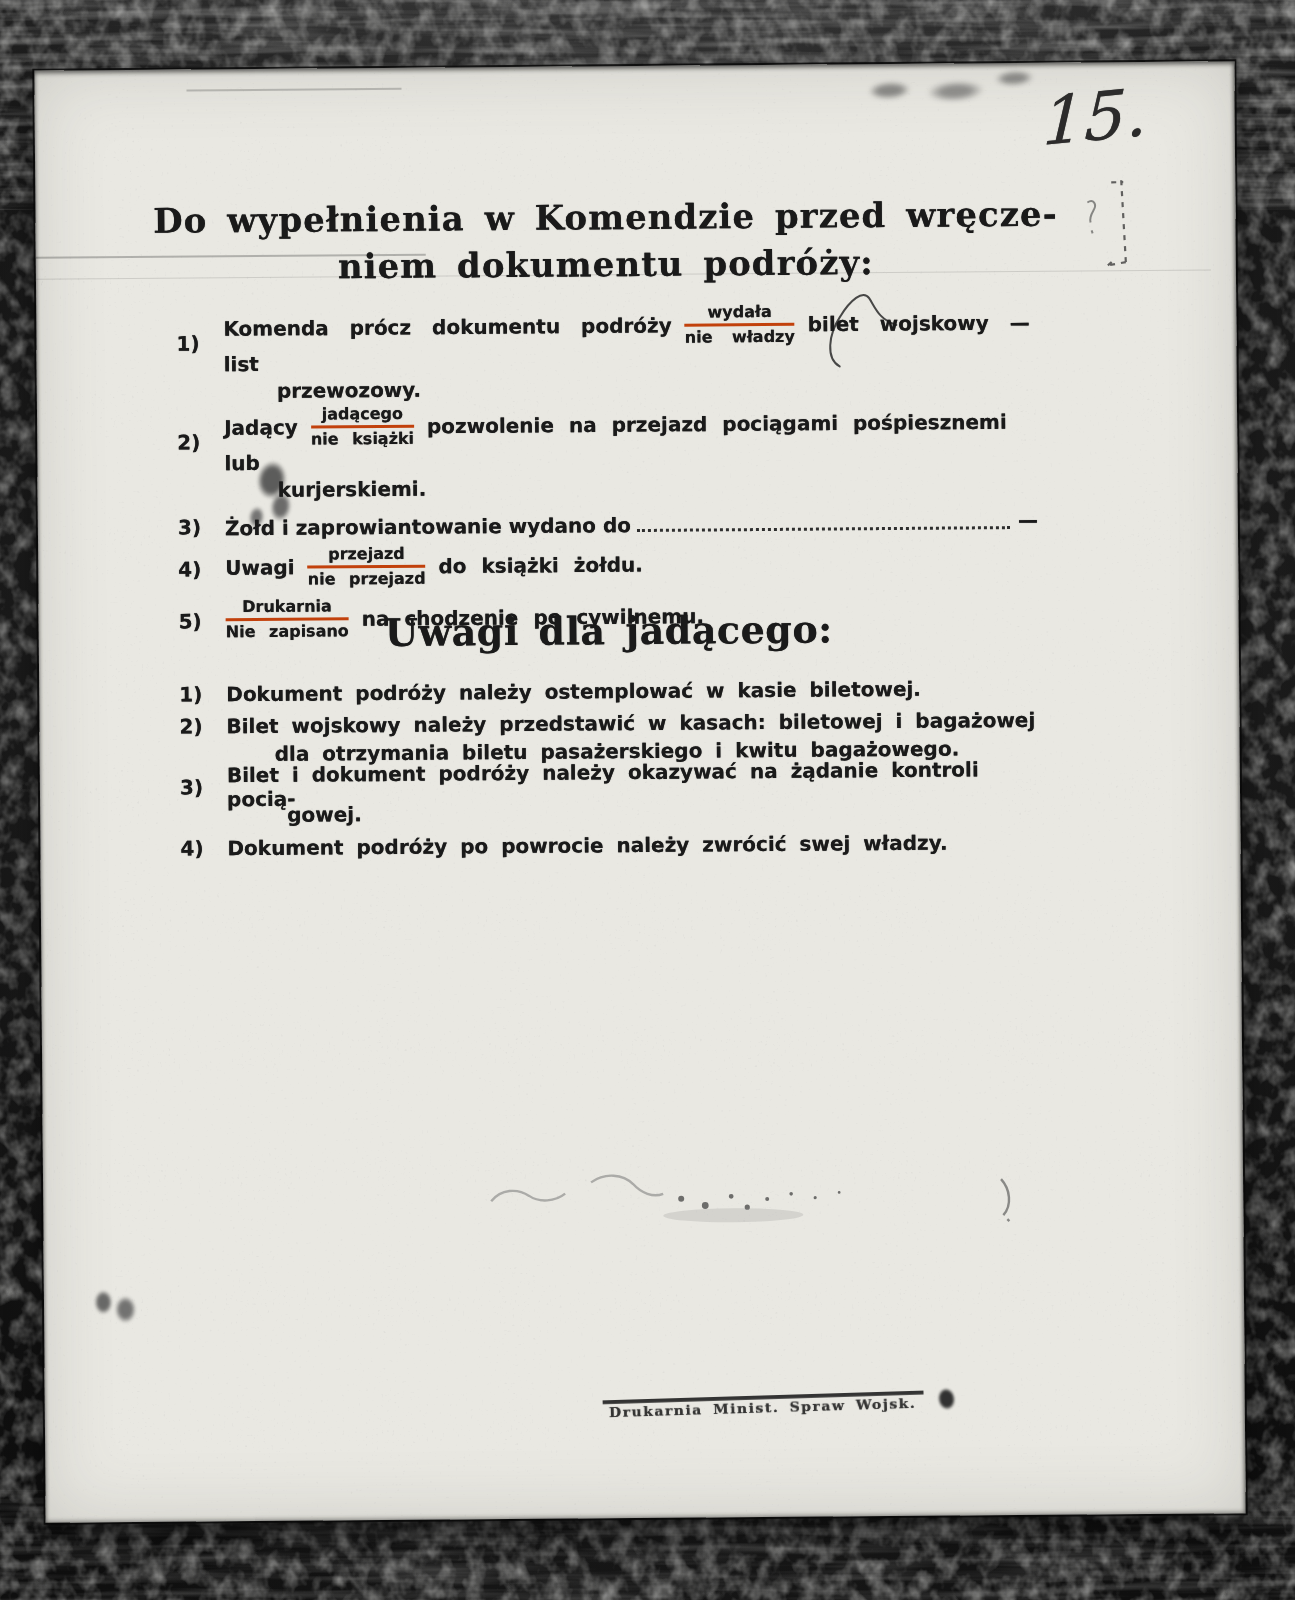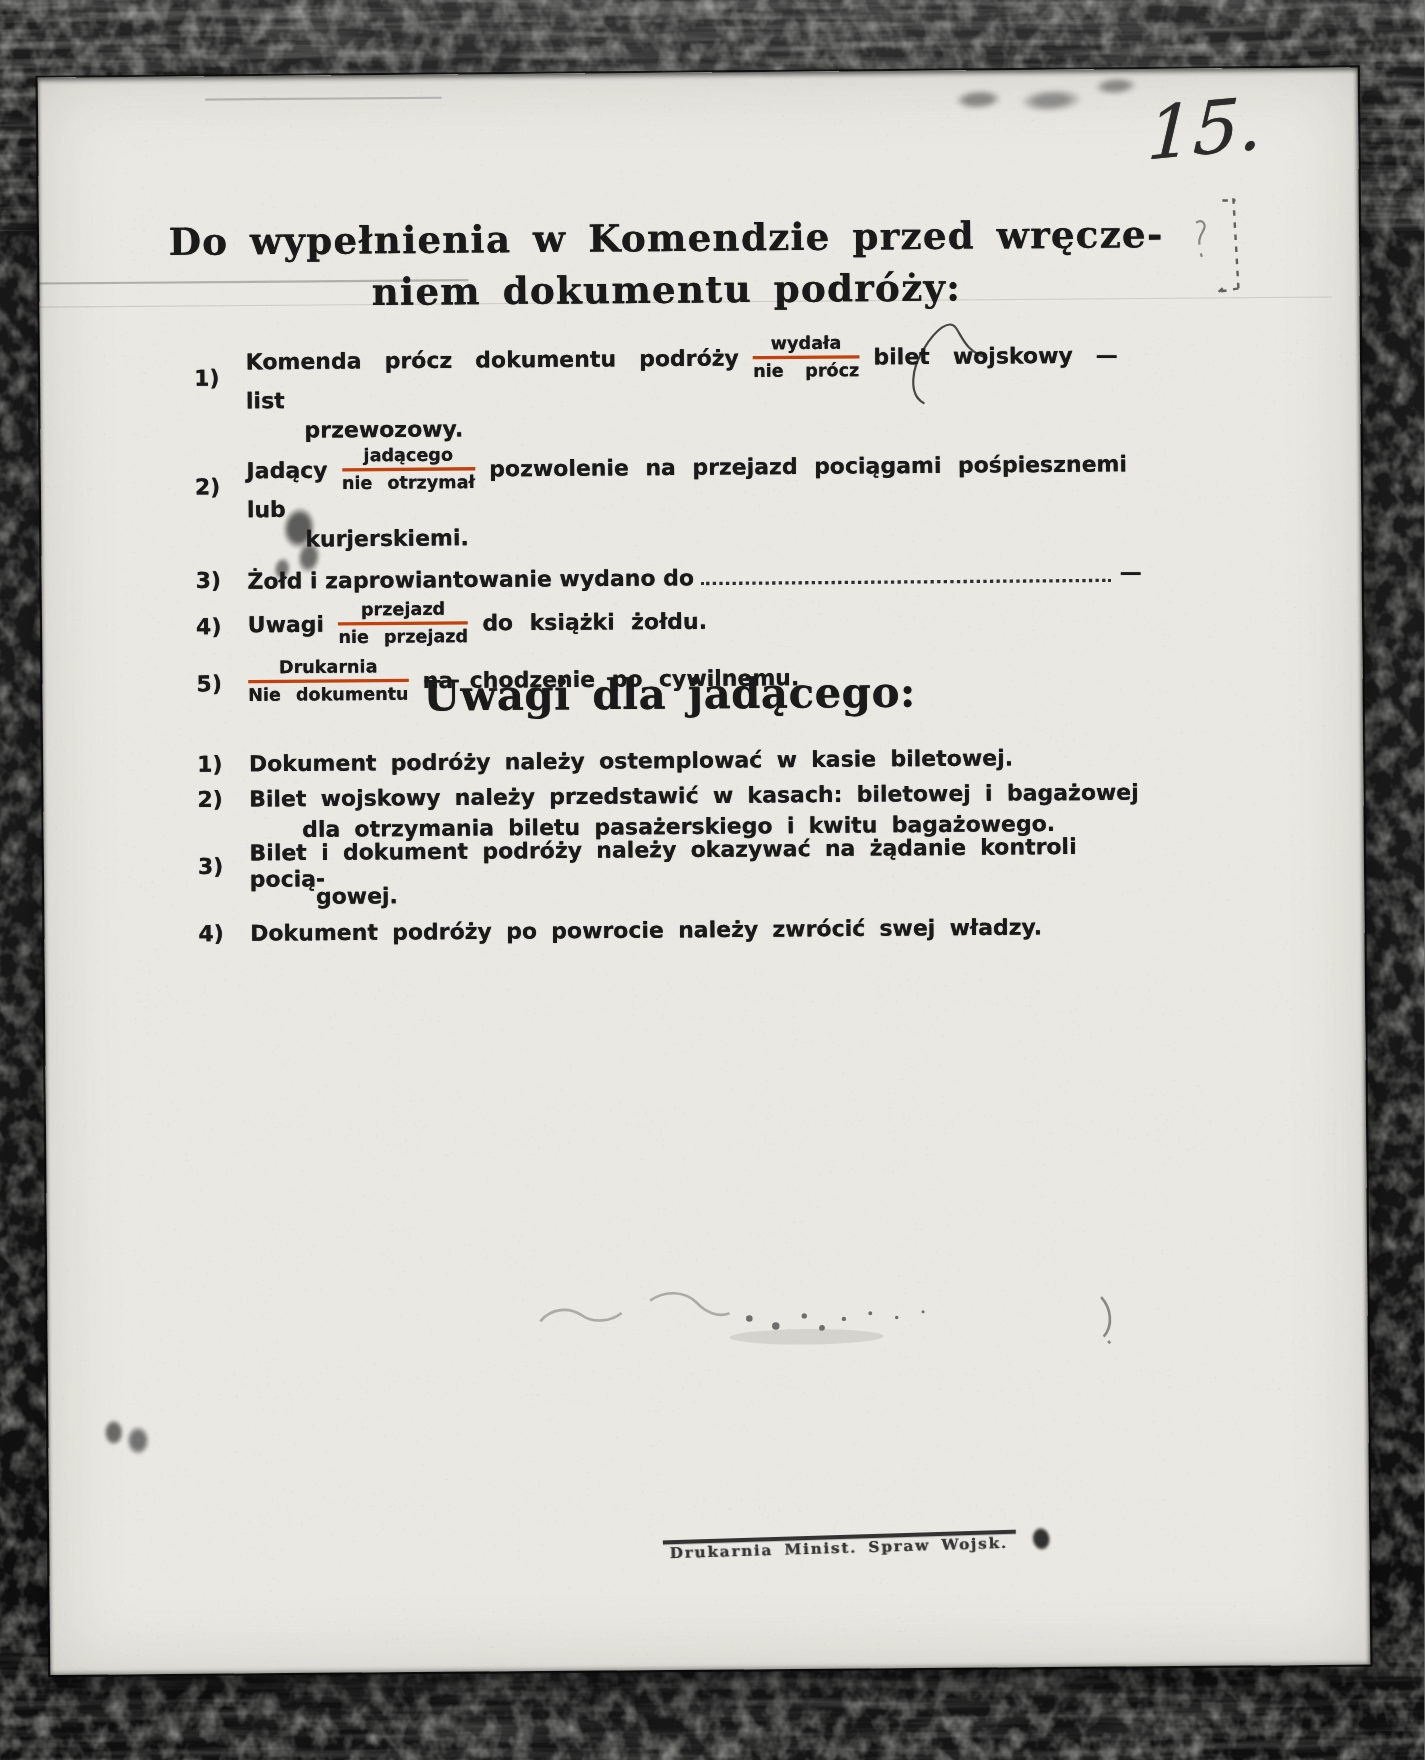--- a/index.html
+++ b/index.html
@@ -184,47 +184,47 @@
 
     <div class="title">
       <div>Do wypełnienia w Komendzie przed wręcze-</div>
       <div>niem dokumentu podróży:</div>
     </div>
 
     <div class="list list1">
 
       <div class="row frow">
         <span class="num">1)</span>
-        <span class="txt ws14"><span>Komenda prócz dokumentu podróży</span><span class="frac"><span class="ftop">wydała</span><span class="fbot">nie prócz</span></span><span>bilet wojskowy — list</span></span>
+        <span class="txt ws14"><span>Komenda prócz dokumentu podróży</span><span class="frac"><span class="ftop">wydała</span><span class="fbot">nie władzy</span></span><span>bilet wojskowy — list</span></span>
       </div>
       <div class="cont">przewozowy.</div>
 
       <div class="row frow m2">
         <span class="num">2)</span>
-        <span class="txt"><span>Jadący</span><span class="frac"><span class="ftop">jadącego</span><span class="fbot">nie otrzymał</span></span><span>pozwolenie na przejazd pociągami pośpiesznemi lub</span></span>
+        <span class="txt"><span>Jadący</span><span class="frac"><span class="ftop">jadącego</span><span class="fbot">nie książki</span></span><span>pozwolenie na przejazd pociągami pośpiesznemi lub</span></span>
       </div>
       <div class="cont">kurjerskiemi.</div>
 
       <div class="row drow">
         <span class="num">3)</span>
         <span class="txt3">
             <span>Żołd i zaprowiantowanie wydano do</span>
             <span class="dots"></span>
             <span class="dash">—</span>
           </span>
       </div>
 
       <div class="row frow m2">
         <span class="num">4)</span>
         <span class="txt"><span>Uwagi</span><span class="frac"><span class="ftop">przejazd</span><span class="fbot">nie przejazd</span></span><span>do książki żołdu.</span></span>
       </div>
 
       <div class="row frow m4">
         <span class="num">5)</span>
-        <span class="txt"><span class="frac" style="margin-left:0"><span class="ftop">Drukarnia</span><span class="fbot">Nie dokumentu</span></span><span>na chodzenie po cywilnemu.</span></span>
+        <span class="txt"><span class="frac" style="margin-left:0"><span class="ftop">Drukarnia</span><span class="fbot">Nie zapisano</span></span><span>na chodzenie po cywilnemu.</span></span>
       </div>
 
     </div>
 
     <div class="h2">Uwagi dla jadącego:</div>
 
     <div class="list list2">
 
       <div class="nrow">
         <span class="num">1)</span>

